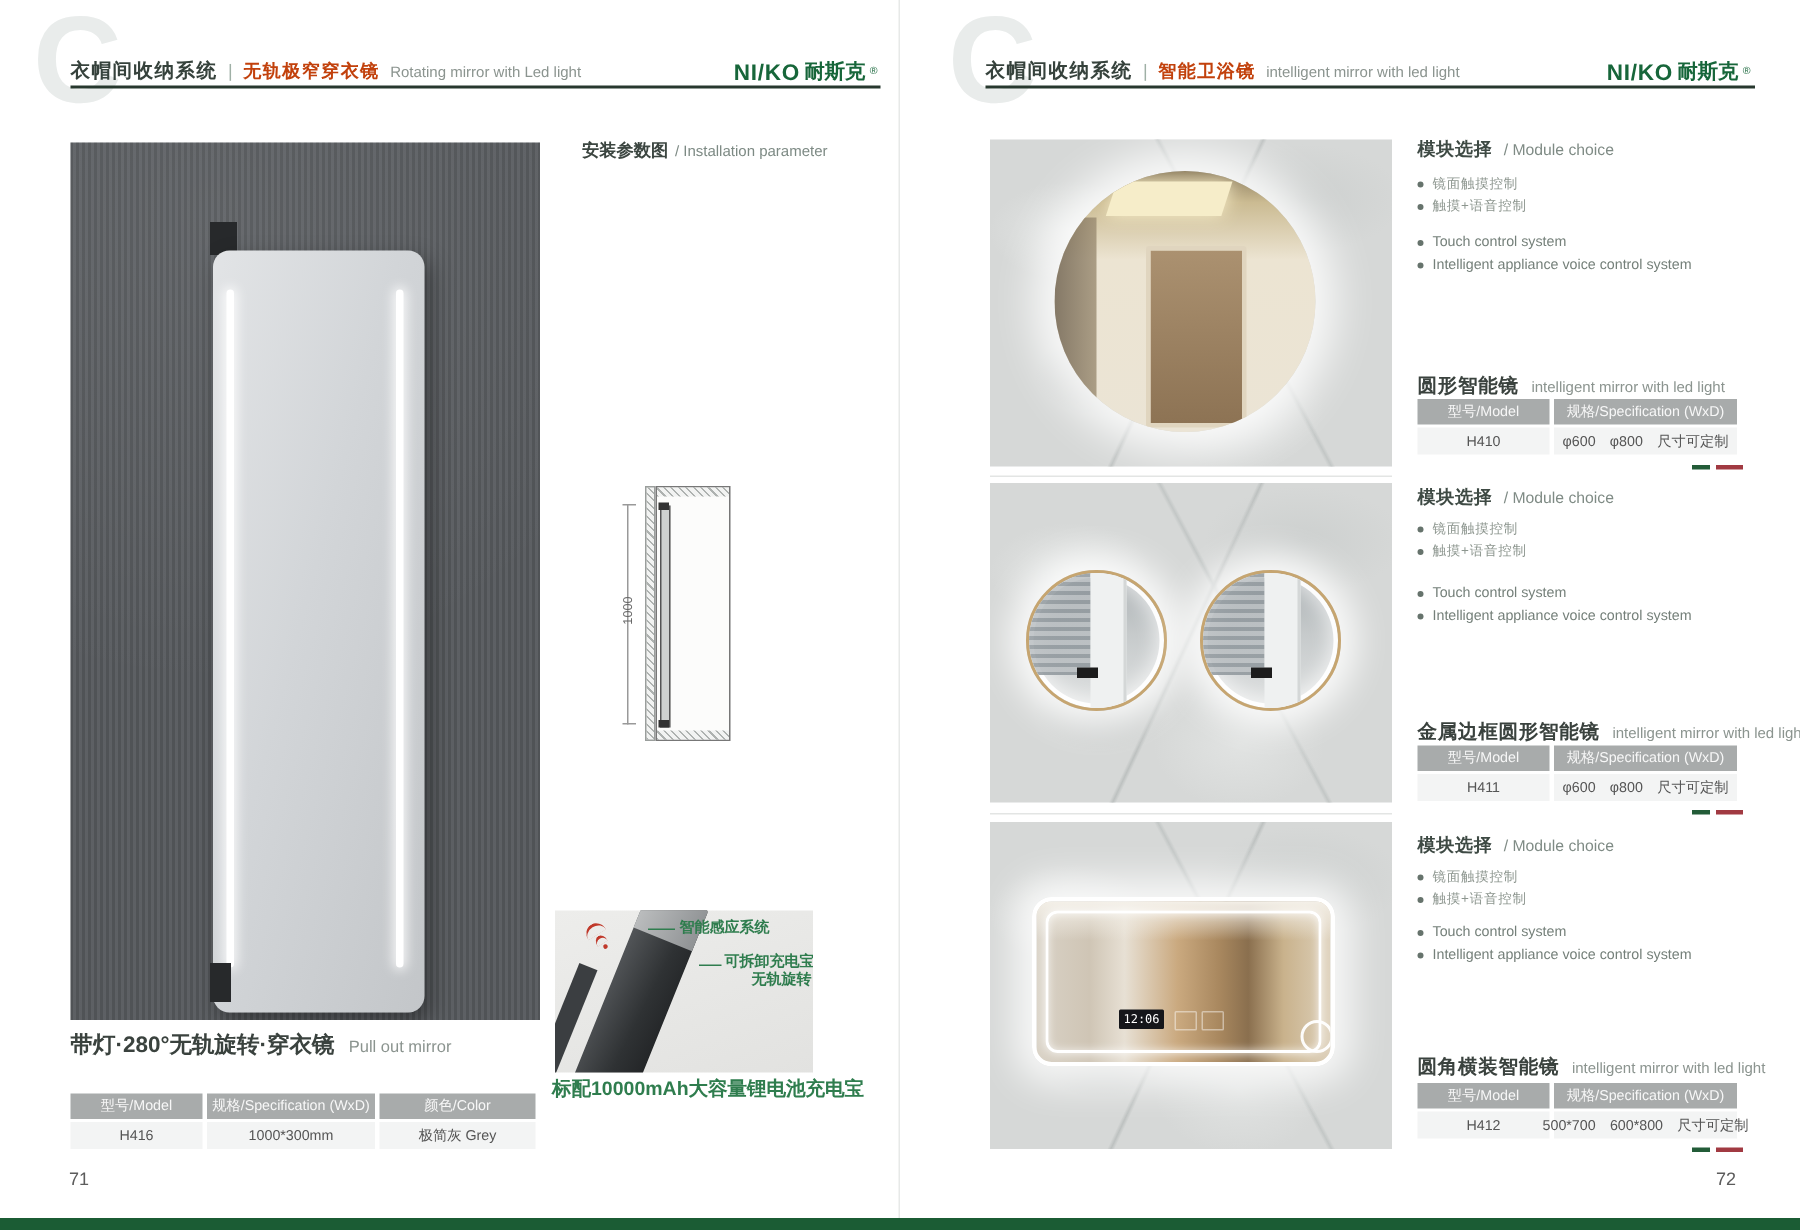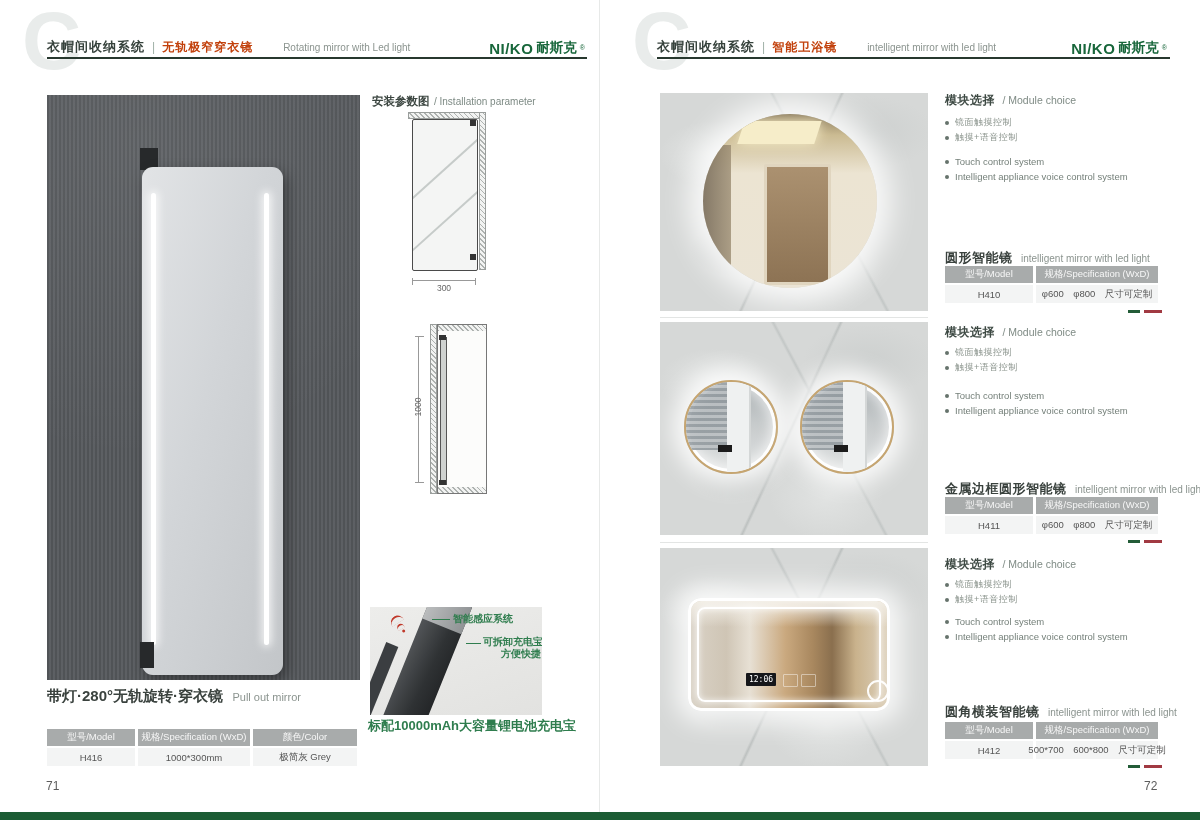--- a/index.html
+++ b/index.html
@@ -9,21 +9,21 @@
   
   .wm{position:absolute;top:0px;font-size:82px;font-weight:800;color:#e9eceb;line-height:1;z-index:0;}
   .wm-l{left:22px;} .wm-r{left:632px;}
 
   
   .page-header{position:absolute;top:38px;display:flex;align-items:baseline;gap:7px;z-index:2;white-space:nowrap;}
   .ph-l{left:47px;} .ph-r{left:657px;}
   .hdr-title{font-size:13px;font-weight:bold;color:#36423c;letter-spacing:1px;}
   .hdr-sep{font-size:12px;color:#9fb0a6;}
   .hdr-sub-cn{font-size:12px;font-weight:bold;color:#c2410c;letter-spacing:1px;}
-  .hdr-sub-en{font-size:10px;color:#8b948f;margin-left:23px;}
+  .hdr-sub-en{font-size:10px;color:#8b948f;}
   .hdr-rule{position:absolute;height:2px;background:#27382e;z-index:2;}
   .rule-l{left:47px;top:57px;width:540px;} .rule-r{left:657px;top:57px;width:513px;}
 
   .logo{position:absolute;top:39px;display:flex;align-items:center;gap:3px;z-index:2;white-space:nowrap;}
   .logo-l{right:615px;} .logo-r{right:33px;}
   .logo-en{font-size:15px;font-weight:900;color:#17663a;letter-spacing:.5px;}
   .logo-cn{font-size:13.5px;font-weight:800;color:#17663a;}
   .logo-reg{font-size:7px;color:#17663a;margin-top:-2px;}
 
   
@@ -35,21 +35,21 @@
     background:linear-gradient(105deg,#e2e4e6 0%,#d2d5d8 45%,#c3c6c9 100%);
     box-shadow:4px 6px 14px rgba(0,0,0,.35);}
   .led-strip{position:absolute;top:26px;bottom:30px;width:5px;border-radius:3px;background:#fff;
     box-shadow:0 0 8px 2px rgba(255,255,255,.85);}
   .led-left{left:9px;} .led-right{right:14px;}
   .brk{position:absolute;background:#27292b;}
   .brk-top{left:93px;top:53px;width:18px;height:22px;}
   .brk-bot{left:93px;top:547px;width:14px;height:26px;}
 
   
-  .inst-title{position:absolute;left:372px;top:91px;white-space:nowrap;}
+  .inst-title{position:absolute;left:388px;top:91px;white-space:nowrap;}
   .it-cn{font-size:11.5px;font-weight:bold;color:#3c4641;}
   .it-en{font-size:10px;color:#7d8a84;}
   .hatch{background:repeating-linear-gradient(45deg,#aeb2b0 0 1px,#f2f3f2 1px 3.5px);border:1px solid #9a9e9c;box-sizing:border-box;}
   .draw1{position:absolute;left:404px;top:112px;width:88px;height:182px;}
   .d1-htop{position:absolute;left:4px;top:0;width:78px;height:7px;}
   .d1-hright{position:absolute;left:75px;top:0;width:7px;height:158px;}
   .d1-mirror{position:absolute;left:8px;top:7px;width:64px;height:150px;border:1.5px solid #4a4a4a;
     background:#f4f5f4;border-radius:2px;overflow:hidden;}
   .dg{position:absolute;width:1.5px;height:130px;background:#c6cbc9;transform:rotate(48deg);}
   .dg1{left:22px;top:-8px;} .dg2{left:40px;top:28px;}
@@ -198,32 +198,20 @@
       <div class="led-strip led-right"></div>
     </div>
     <div class="brk brk-bot"></div>
   </div>
 
   <div class="inst-title">
     <span class="it-cn">安装参数图</span>
     <span class="it-en">/ Installation parameter</span>
   </div>
 
-  <div class="draw1">
-    <div class="hatch d1-htop"></div>
-    <div class="hatch d1-hright"></div>
-    <div class="d1-mirror">
-      <div class="dg dg1"></div>
-      <div class="dg dg2"></div>
-    </div>
-    <div class="hinge d1-hg1"></div>
-    <div class="hinge d1-hg2"></div>
-    <div class="dimh-line"></div>
-    <div class="dimh-label">300</div>
-  </div>
 
   <div class="draw2">
     <div class="d2-dim"></div>
     <div class="d2-label">1000</div>
     <div class="hatch d2-hleft"></div>
     <div class="d2-rect">
       <div class="hatch d2-ht"></div>
       <div class="hatch d2-hb"></div>
       <div class="d2-bar"></div>
       <div class="hinge d2-hg1"></div>
@@ -239,21 +227,21 @@
     <div class="wifi">
         <i class="a1"></i>
         <i class="a2"></i>
         <i class="a3"></i>
       </div>
     <div class="pb-lead ld1"></div>
     <div class="pb-label lab1">智能感应系统</div>
     <div class="pb-lead ld2"></div>
     <div class="pb-label lab2">
       <div>可拆卸充电宝</div>
-      <div>方便快捷</div>
+      <div>无轨旋转</div>
     </div>
   </div>
   <div class="pb-caption">标配10000mAh大容量锂电池充电宝</div>
 
   <div class="prod-title-l">
     <span class="pt-cn-l">带灯·280°无轨旋转·穿衣镜</span>
     <span class="pt-en">Pull out mirror</span>
   </div>
   <div class="tbl t3">
     <div class="th">型号/Model</div>

